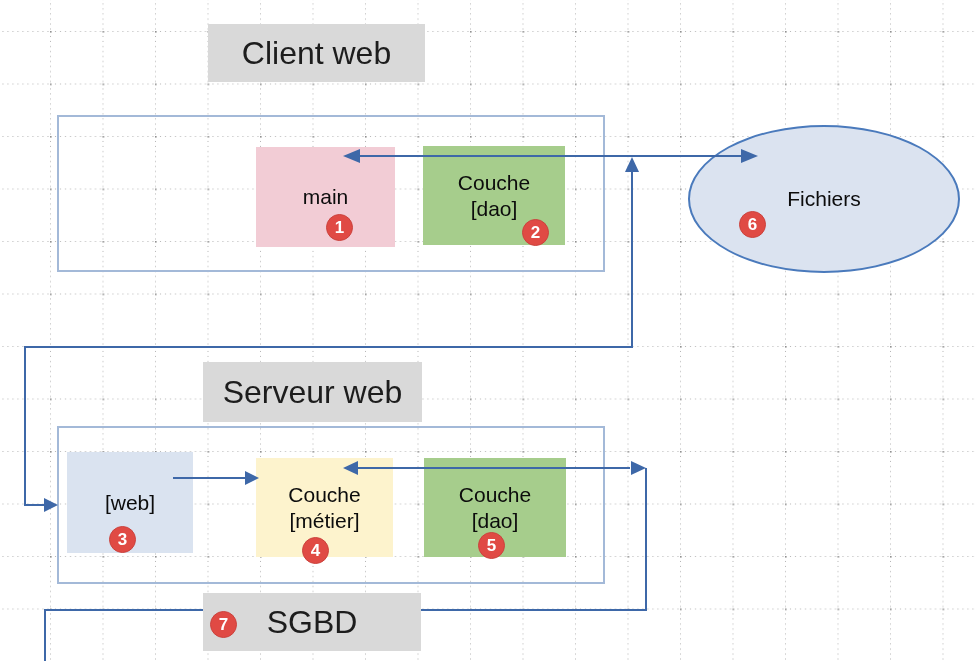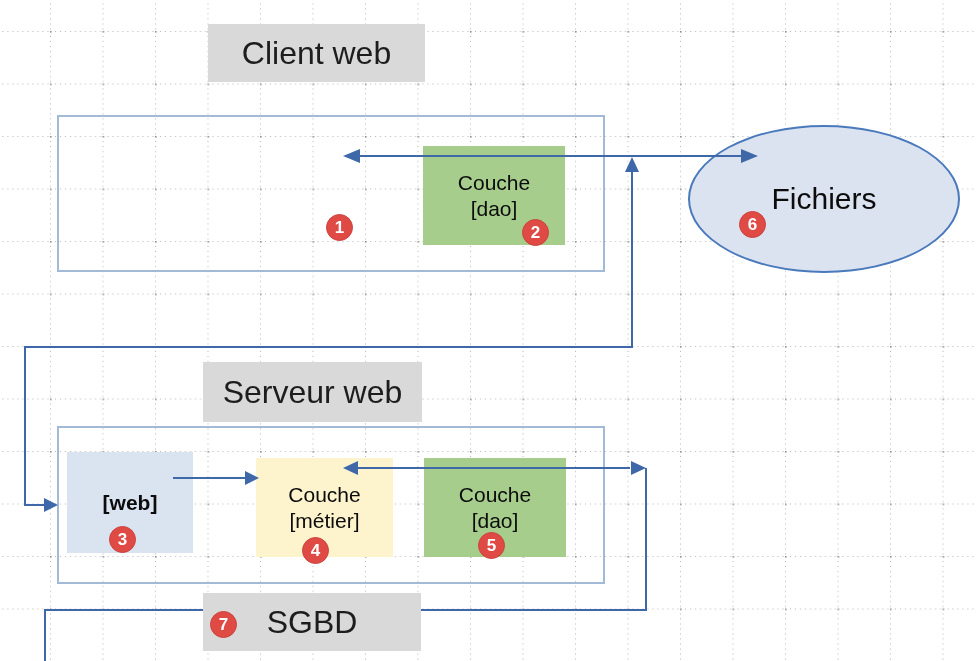--- a/index.html
+++ b/index.html
@@ -49,35 +49,35 @@
     justify-content: center;
     font-size: 21px;
     line-height: 26px;
     color: #0c0c0c;
     text-align: center;
     z-index: 1;
     box-sizing: border-box;
   }
   #node-main       { left: 256px; top: 147px; width: 139px; height: 100px; background: #f2ccd5; }
   #node-dao-client { left: 423px; top: 146px; width: 142px; height: 99px;  background: #a6cd8c; }
-  #node-web        { left: 67px;  top: 452px; width: 126px; height: 101px; background: #dae3f0; font-weight: bold; }
+  #node-web        { left: 67px;  top: 452px; width: 126px; height: 101px; background: #dae3f0; }
   #node-metier     { left: 256px; top: 458px; width: 137px; height: 99px;  background: #fdf3cd; }
   #node-dao-server { left: 424px; top: 458px; width: 142px; height: 99px;  background: #a6cd8c; }
 
   .ellipse {
     position: absolute;
     left: 688px; top: 125px;
     width: 272px; height: 148px;
     background: #dbe3f0;
     border: 2px solid #4a7abc;
     border-radius: 50%;
     display: flex;
     align-items: center;
     justify-content: center;
-    font-size: 30px;
+    font-size: 21px;
     color: #0c0c0c;
     z-index: 1;
     box-sizing: border-box;
   }
 
   .badge {
     position: absolute;
     width: 27px; height: 27px;
     border-radius: 50%;
     background: #e04a44;
@@ -121,20 +121,23 @@
   <div class="title-box" id="client-title">
     <span>Client web</span>
   </div>
   <div class="title-box" id="sgbd-title">
     <span>SGBD</span>
   </div>
   <div class="title-box" id="server-title">
     <span>Serveur web</span>
   </div>
 
+  <div class="node-box" id="node-main">
+    <span>main</span>
+  </div>
   <div class="node-box" id="node-dao-client">
     <span>Couche</span>
     <span>[dao]</span>
   </div>
   <div class="node-box" id="node-web">
     <span>[web]</span>
   </div>
   <div class="node-box" id="node-metier">
     <span>Couche</span>
     <span>[métier]</span>

